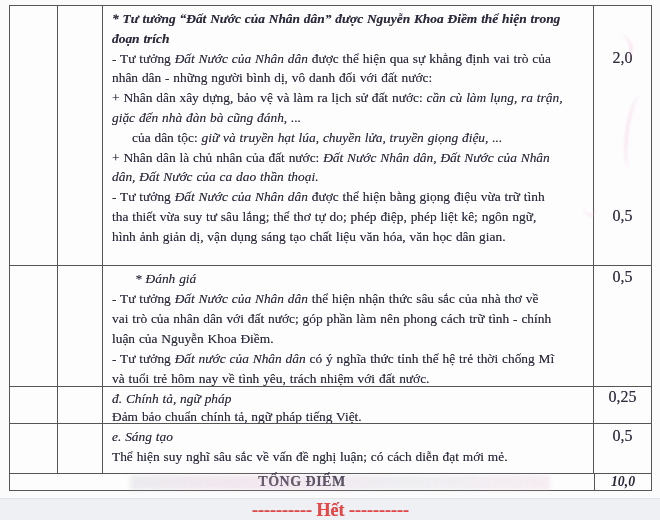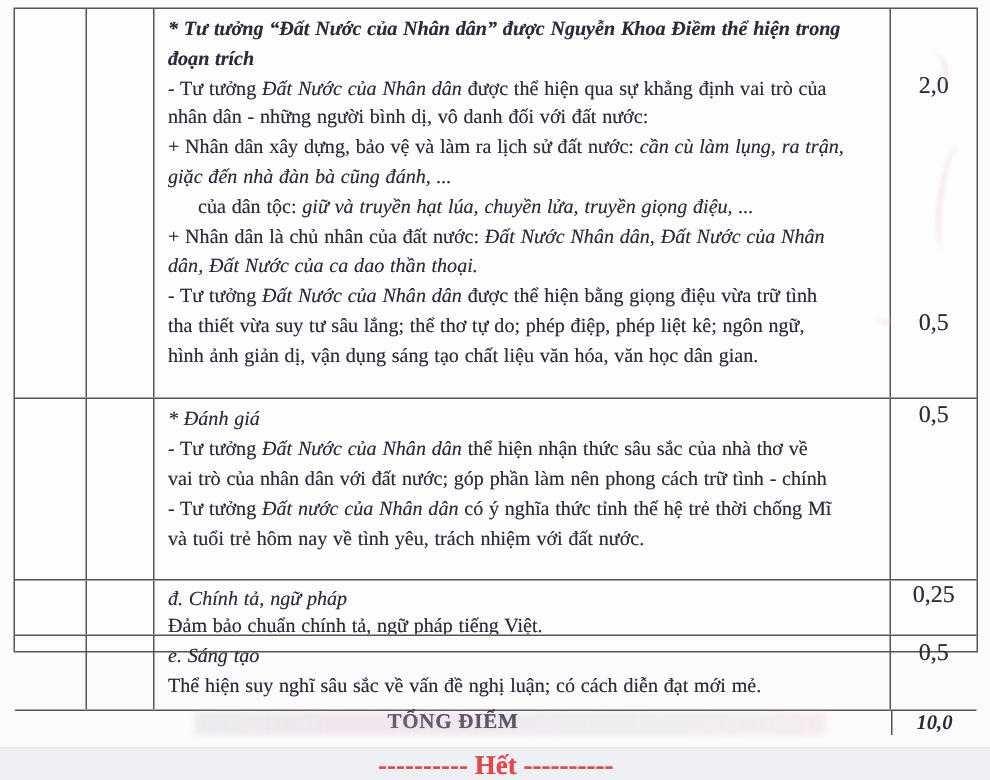--- a/index.html
+++ b/index.html
@@ -7,21 +7,21 @@
     width:660px;height:520px;
     background:#fbfbfc;
     font-family:"Liberation Serif","DejaVu Serif",serif;
     color:#2b2b3c;
     overflow:hidden;
     position:relative;
   }
   .page{position:relative;width:660px;height:520px;}
   .grading-table{
     position:absolute;left:9px;top:5px;
-    width:643px;height:430px;
+    width:643px;height:486px;
     border:1px solid #555;
     box-sizing:border-box;
     display:flex;flex-direction:column;
     background:#fdfdfe;
   }
   .rubric-row{
     display:grid;
     grid-template-columns:48px 45px 1fr 57px;
     box-sizing:border-box;
     border-bottom:1px solid #555;
@@ -128,23 +128,24 @@
         </div>
         <div class="cell score-cell">
           <div class="score-val" style="top: 42.6px;">2,0</div>
           <div class="score-val" style="top: 201px;">0,5</div>
         </div>
       </div>
       <div class="rubric-row" style="height: 121px;">
         <div class="cell stt-cell"></div>
         <div class="cell part-cell"></div>
         <div class="cell content-cell">
-          <div class="content-line" style="line-height: 20px;"><span class="i">* Đánh giá</span></div>
+          <div class="content-line" style="line-height: 20px; margin-left: 23px;"><span class="i">* Đánh giá</span></div>
           <div class="content-line" style="line-height: 20px;"><span>- Tư tưởng </span><span class="i">Đất Nước của Nhân dân</span><span> thể hiện nhận thức sâu sắc của nhà thơ về</span></div>
           <div class="content-line" style="line-height: 20px;"><span>vai trò của nhân dân với đất nước; góp phần làm nên phong cách trữ tình - chính</span></div>
+          <div class="content-line" style="line-height: 20px;"><span>luận của Nguyễn Khoa Điềm.</span></div>
           <div class="content-line" style="line-height: 20px;"><span>- Tư tưởng </span><span class="i">Đất nước của Nhân dân</span><span> có ý nghĩa thức tỉnh thế hệ trẻ thời chống Mĩ</span></div>
           <div class="content-line" style="line-height: 20px;"><span>và tuổi trẻ hôm nay về tình yêu, trách nhiệm với đất nước.</span></div>
         </div>
         <div class="cell score-cell">
           <div class="score-val" style="top: 2px;">0,5</div>
         </div>
       </div>
       <div class="rubric-row" style="height: 37px;">
         <div class="cell stt-cell"></div>
         <div class="cell part-cell"></div>

